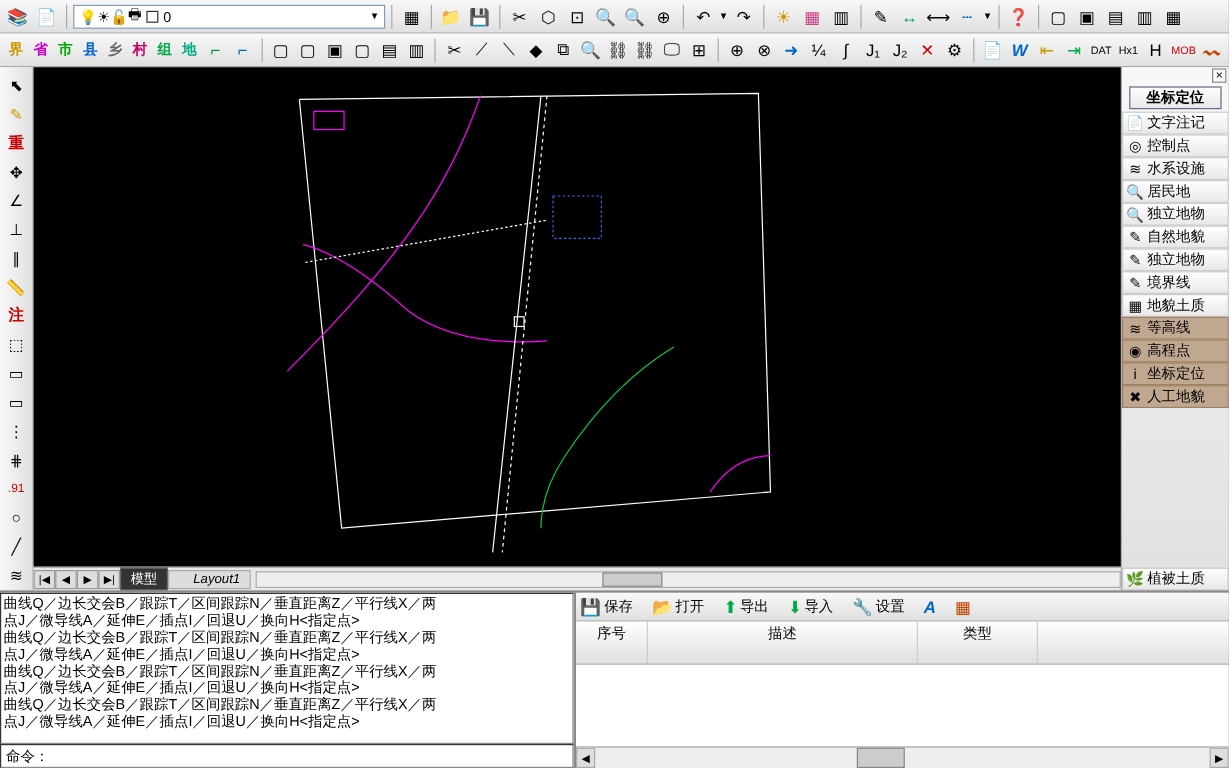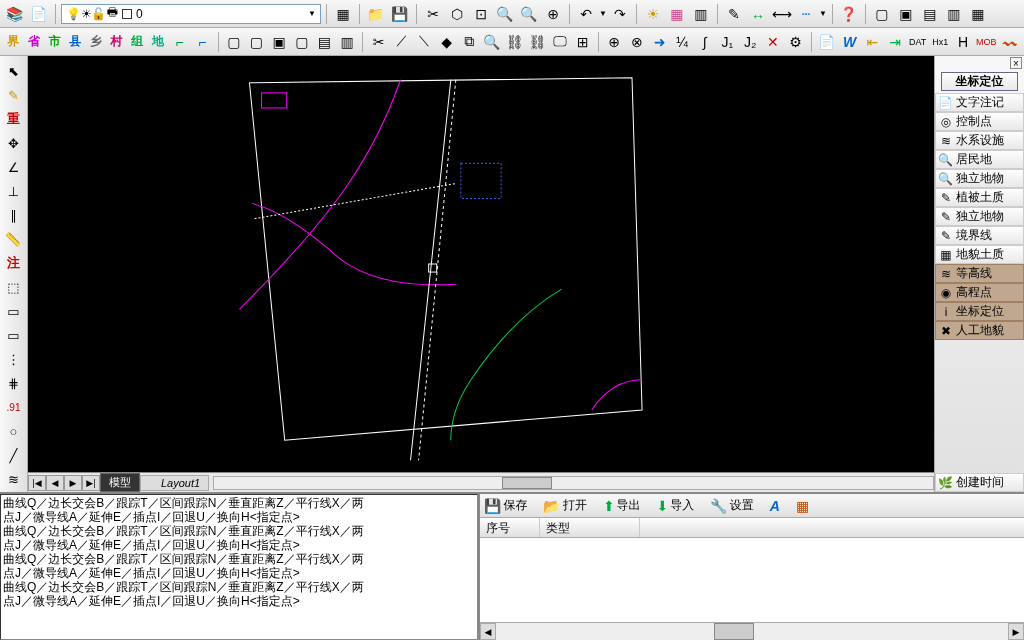--- a/index.html
+++ b/index.html
@@ -41,21 +41,21 @@
     .command-area { flex: 1; display: flex; flex-direction: column; border-right: 2px solid #888; }
     .cmd-log { flex: 1; background: white; border: 1px inset #888; overflow: hidden; padding: 1px 2px; font-family: "SimSun"; font-size: 12px; line-height: 14px; }
     .cmd-input-row { height: 20px; background: white; border: 1px inset #888; display: flex; align-items: center; padding: 0 4px; }
     .cmd-input-row input { border: none; outline: none; flex: 1; font-size: 12px; }
     
     .props-area { width: 544px; display: flex; flex-direction: column; }
     .props-toolbar { height: 24px; background: linear-gradient(#f8f8f8, #e0e0e0); border-bottom: 1px solid #aaa; display: flex; align-items: center; padding: 2px; gap: 12px; }
     .props-toolbar .pt-btn { display: flex; align-items: center; gap: 2px; cursor: pointer; padding: 1px 2px; }
     .props-toolbar .pt-icon { font-size: 14px; }
     .props-table { flex: 1; background: white; }
-    .props-header { height: 20px; background: linear-gradient(#fefefe, #e0e0e0); border-bottom: 1px solid #aaa; display: flex; }
+    .props-header { height: 36px; background: linear-gradient(#fefefe, #e0e0e0); border-bottom: 1px solid #aaa; display: flex; text-align: center; }
     .props-header .col { border-right: 1px solid #ccc; padding: 2px 6px; }
     .props-scroll { height: 18px; background: #eee; border-top: 1px solid #aaa; position: relative; }
     .props-scroll .ps-arrow { position: absolute; width: 16px; height: 100%; background: #ddd; border: 1px solid #aaa; display: flex; align-items: center; justify-content: center; font-size: 9px; cursor: pointer; }
     .props-scroll .ps-arrow.left { left: 0; }
     .props-scroll .ps-arrow.right { right: 0; }
     .props-scroll .ps-thumb { position: absolute; left: 43%; width: 40px; height: 100%; background: #ccc; border: 1px solid #888; }
   </style>
 </head>
 <body>
 
@@ -241,21 +241,21 @@
         <div class="rp-btn">
           <span class="rp-icon">🔍</span>
           <span>居民地</span>
         </div>
         <div class="rp-btn">
           <span class="rp-icon">🔍</span>
           <span>独立地物</span>
         </div>
         <div class="rp-btn">
           <span class="rp-icon">✎</span>
-          <span>植被土质</span>
+          <span>自然地貌</span>
         </div>
         <div class="rp-btn">
           <span class="rp-icon">✎</span>
           <span>独立地物</span>
         </div>
         <div class="rp-btn">
           <span class="rp-icon">✎</span>
           <span>境界线</span>
         </div>
         <div class="rp-btn">
@@ -277,37 +277,41 @@
           <span>坐标定位</span>
         </div>
         <div class="rp-btn sub">
           <span class="rp-icon">✖</span>
           <span>人工地貌</span>
         </div>
       </div>
     <div class="rp-spacer"></div>
     <div class="rp-btn">
       <span class="rp-icon">🌿</span>
-      <span>创建时间</span>
+      <span>植被土质</span>
     </div>
   </div>
 </div>
 
 <div class="bottom-area">
   <div class="command-area">
     <div class="cmd-log" id="cmd-log">
         <div>曲线Q／边长交会B／跟踪T／区间跟踪N／垂直距离Z／平行线X／两</div>
         <div>点J／微导线A／延伸E／插点I／回退U／换向H&lt;指定点&gt;</div>
         <div>曲线Q／边长交会B／跟踪T／区间跟踪N／垂直距离Z／平行线X／两</div>
         <div>点J／微导线A／延伸E／插点I／回退U／换向H&lt;指定点&gt;</div>
         <div>曲线Q／边长交会B／跟踪T／区间跟踪N／垂直距离Z／平行线X／两</div>
         <div>点J／微导线A／延伸E／插点I／回退U／换向H&lt;指定点&gt;</div>
         <div>曲线Q／边长交会B／跟踪T／区间跟踪N／垂直距离Z／平行线X／两</div>
         <div>点J／微导线A／延伸E／插点I／回退U／换向H&lt;指定点&gt;</div>
       </div>
+    <div class="cmd-input-row">
+      <span>命令：</span>
+      <input type="text" style="">
+    </div>
   </div>
   <div class="props-area">
     <div class="props-toolbar">
       <div class="pt-btn">
           <span class="pt-icon" style="color:#4477cc">💾</span>
           <span>保存</span>
         </div>
       <div class="pt-btn">
           <span class="pt-icon" style="color:#d4aa00">📂</span>
           <span>打开</span>
@@ -326,20 +330,21 @@
         </div>
       <div class="pt-btn">
           <span class="pt-icon" style="color:#0066cc;font-weight:bold;font-style:italic">A</span>
         </div>
       <div class="pt-btn">
           <span class="pt-icon" style="color:#cc4400">▦</span>
         </div>
     </div>
     <div class="props-header">
       <div class="col" style="width:60px">序号</div>
+      <div class="col" style="width:225px">描述</div>
       <div class="col" style="width:100px">类型</div>
     </div>
     <div class="props-table"></div>
     <div class="props-scroll">
       <div class="ps-arrow left">◀</div>
       <div class="ps-thumb"></div>
       <div class="ps-arrow right">▶</div>
     </div>
   </div>
 </div>

